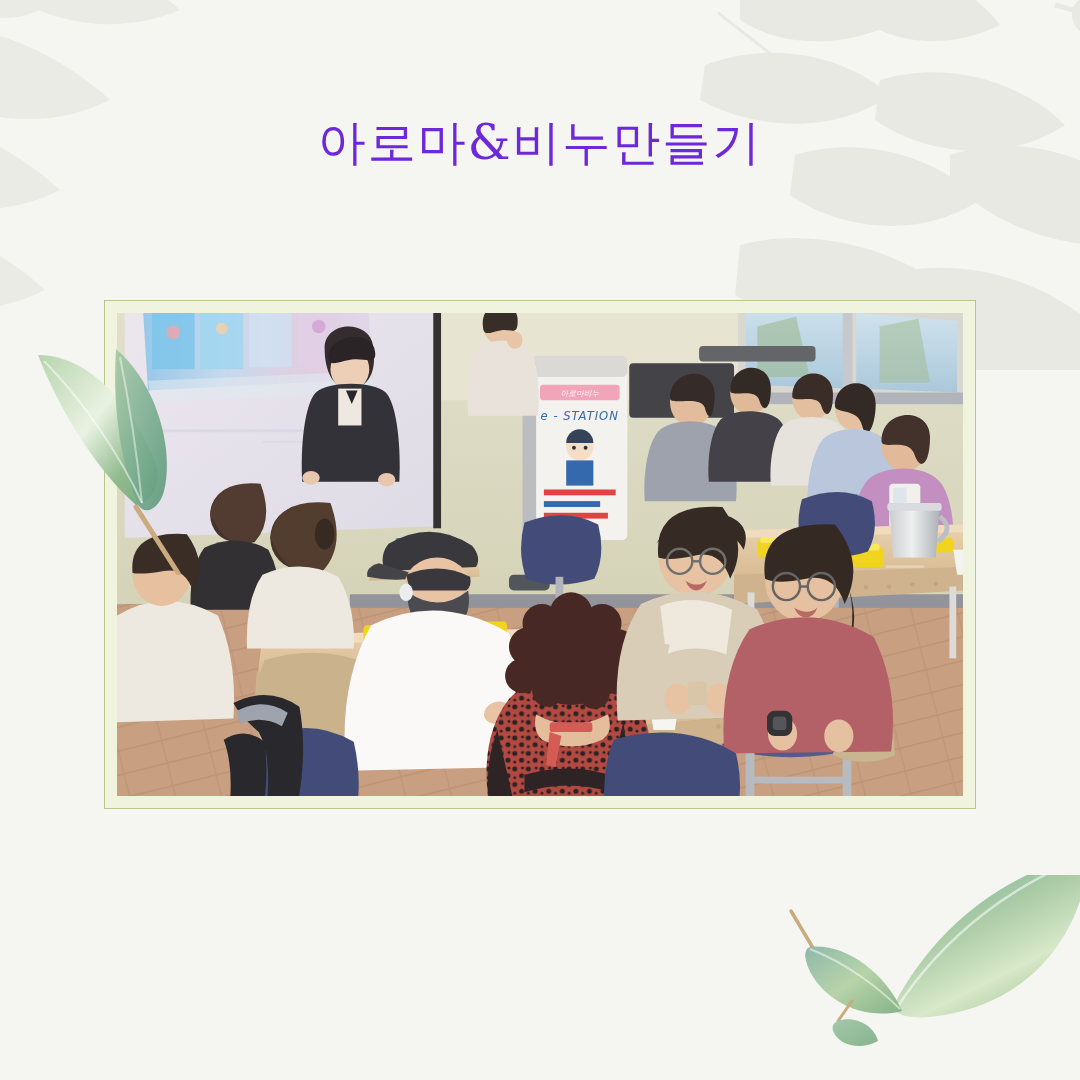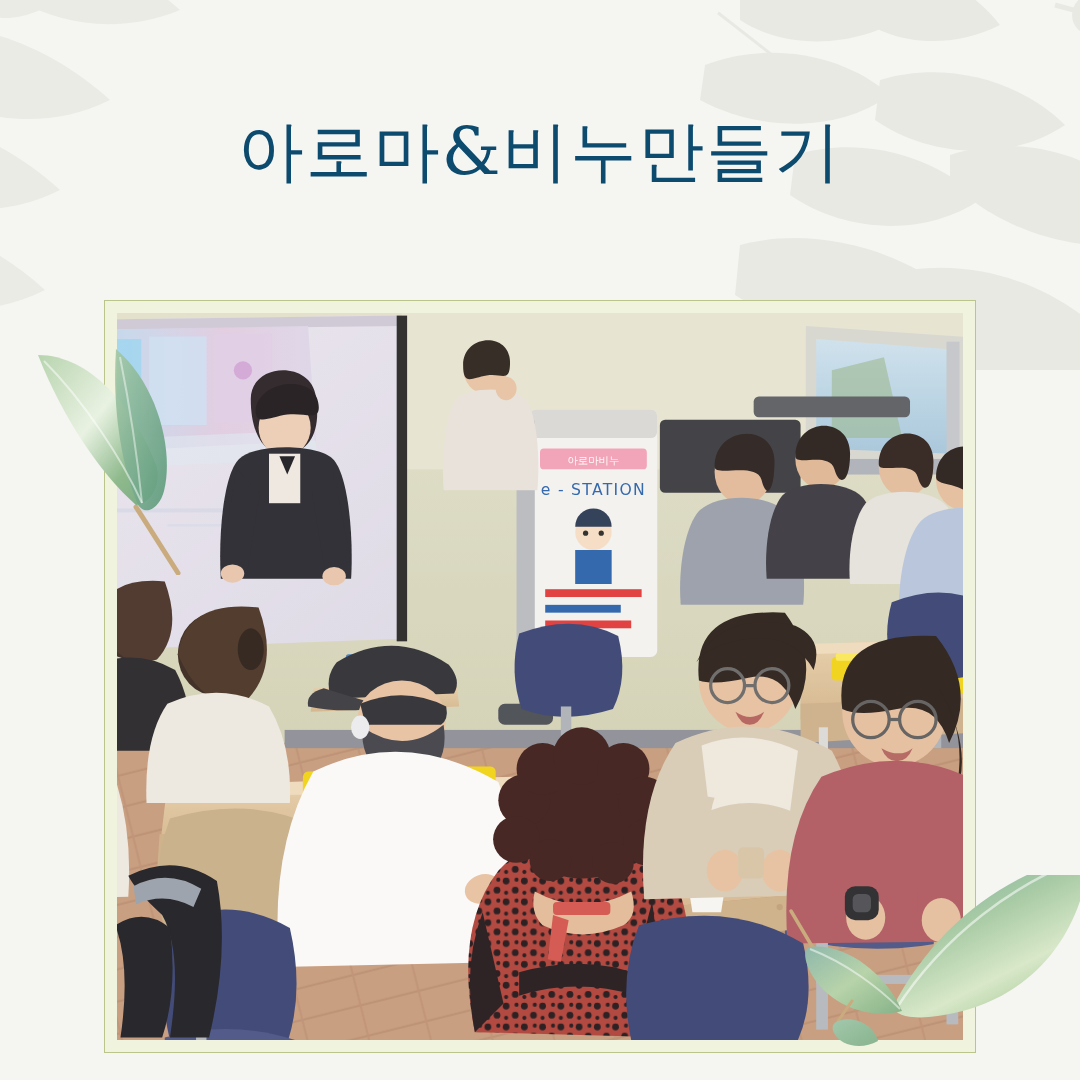--- a/index.html
+++ b/index.html
@@ -13,38 +13,39 @@
 
   
   .watermark{position:absolute;pointer-events:none;}
   #wm-topright{top:-30px;right:-40px;width:420px;height:400px;opacity:1;}
   #wm-topleft{top:-60px;left:-120px;width:380px;height:420px;opacity:1;}
 
   
   #title{
     position:absolute;left:0;right:0;top:116px;
     text-align:center;
-    font-size:66px;
+    font-size:48px;
     letter-spacing:2px;
-    color:#0c4a6e;
+    color:#6d28d9;
     font-family:"DejaVu Serif", serif;
     font-weight:400;
     line-height:1.1;
     white-space:nowrap;
   }
 
   
   #photo-frame{
     position:absolute;
     left:104px;top:300px;
-    width:872px;height:753px;
+    width:872px;height:509px;
     background:#f0f3de;
     border:1px solid #b9c58a;
     box-sizing:border-box;
     padding:12px;
+    font-style:italic;
   }
   #photo-clip{
     position:relative;width:100%;height:100%;
     overflow:hidden;background:#cdbfae;
   }
   #photo-svg{display:block;width:100%;height:100%;}
 
   
   .deco-leaf{position:absolute;pointer-events:none;}
   #leaf-left{left:18px;top:325px;width:200px;height:250px;}

